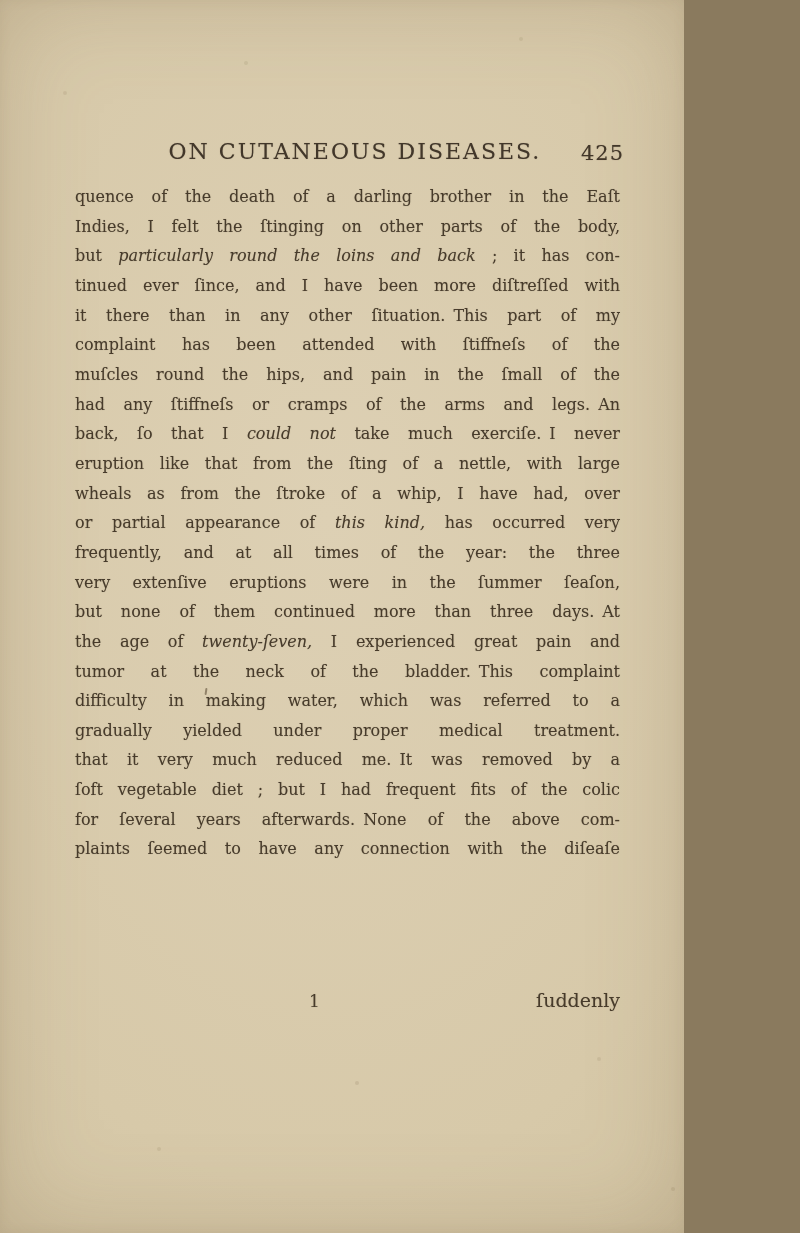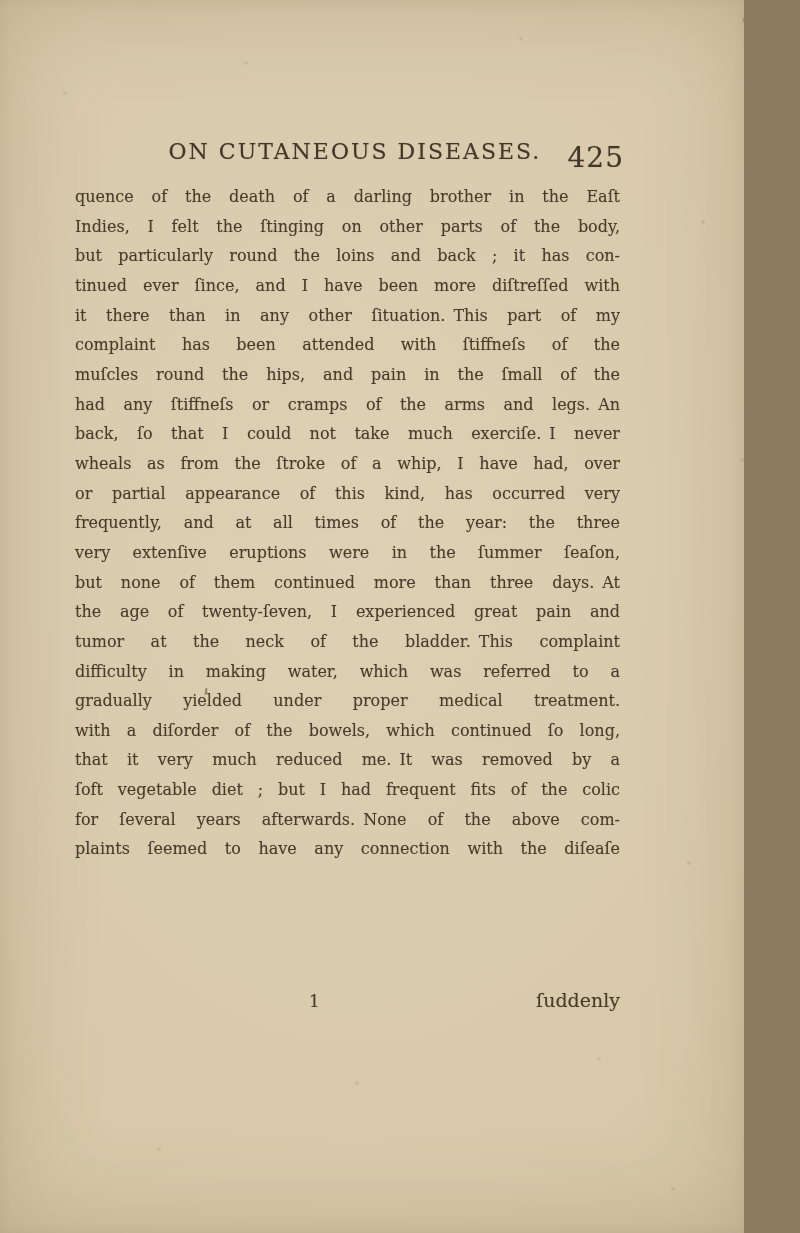--- a/index.html
+++ b/index.html
@@ -1,20 +1,20 @@
 <!DOCTYPE html>
 <html><head>
 <meta charset="utf-8">
 <style>
   html, body { margin: 0; padding: 0; }
   body { width: 800px; height: 1233px; overflow: hidden; background: #8a7a5e; }
 
   .page {
     position: relative;
-    width: 744px;
+    width: 684px;
     height: 1233px;
     background:
       radial-gradient(125% 105% at 48% 42%, #ddd0b4 0%, #d7c9a9 52%, #d0c2a0 82%, #c6b691 100%);
     font-family: "DejaVu Serif", serif;
     color: #473b2b;
     overflow: hidden;
   }
 
   .vignette {
     position: absolute; inset: 0; pointer-events: none;
@@ -32,42 +32,42 @@
     left: 50%; transform: translateX(-48%);
     white-space: nowrap;
     font-size: 22px;
     letter-spacing: 2px;
     color: #42372a;
     text-shadow: 0 0 1px rgba(66,55,42,.35);
   }
   .page-number {
     position: absolute;
     right: -4px; top: 2px;
-    font-size: 28px;
+    font-size: 21px;
     letter-spacing: 1px;
     color: #42372a;
     text-shadow: 0 0 1px rgba(66,55,42,.35);
   }
 
   
   .body {
     position: absolute;
     left: 75px; top: 182px;
     width: 545px;
   }
   .line {
     font-size: 16px;
     line-height: 29.65px;
     text-align: justify;
     text-align-last: justify;
     white-space: normal;
     color: #473b2b;
     text-shadow: 0 0 1px rgba(71,59,43,.30);
   }
-  .line .it { }
+  .line .it { font-style: italic; }
 
   
   .footer-line {
     position: absolute;
     left: 75px; top: 986px;
     width: 545px; height: 30px;
     font-size: 19px;
     line-height: 29.65px;
     color: #473b2b;
     text-shadow: 0 0 1px rgba(71,59,43,.30);
@@ -125,30 +125,30 @@
   <div class="body" id="body-lines">
       <div class="line"><span>quence of the death of a darling brother in the Eaſt</span></div>
       <div class="line"><span>Indies, I felt the ſtinging on other parts of the body,</span></div>
       <div class="line"><span>but </span><span class="it">particularly round the loins and back</span><span> ; it has con-</span></div>
       <div class="line"><span>tinued ever ſince, and I have been more diſtreſſed with</span></div>
       <div class="line"><span>it there than in any other ſituation. This part of my</span></div>
       <div class="line"><span>complaint has been attended with ſtiffneſs of the</span></div>
       <div class="line"><span>muſcles round the hips, and pain in the ſmall of the</span></div>
       <div class="line"><span>had any ſtiffneſs or cramps of the arms and legs. An</span></div>
       <div class="line"><span>back, ſo that I </span><span class="it">could not</span><span> take much exerciſe. I never</span></div>
+      <div class="line"><span>eruption like that from the ſting of a nettle, with large</span></div>
       <div class="line"><span>wheals as from the ſtroke of a whip, I have had, over</span></div>
       <div class="line"><span>or partial appearance of </span><span class="it">this kind,</span><span> has occurred very</span></div>
       <div class="line"><span>frequently, and at all times of the year: the three</span></div>
       <div class="line"><span>very extenſive eruptions were in the ſummer ſeaſon,</span></div>
       <div class="line"><span>but none of them continued more than three days. At</span></div>
       <div class="line"><span>the age of </span><span class="it">twenty-ſeven,</span><span> I experienced great pain and</span></div>
       <div class="line"><span>tumor at the neck of the bladder. This complaint</span></div>
       <div class="line"><span>difficulty in making water, which was referred to a</span></div>
       <div class="line"><span>gradually yielded under proper medical treatment.</span></div>
-      <div class="line"><span>with a diſorder of the bowels, which continued ſo long,</span></div>
       <div class="line"><span>that it very much reduced me. It was removed by a</span></div>
       <div class="line"><span>ſoft vegetable diet ; but I had frequent fits of the colic</span></div>
       <div class="line"><span>for ſeveral years afterwards. None of the above com-</span></div>
       <div class="line"><span>plaints ſeemed to have any connection with the diſeaſe</span></div>
     </div>
 
   <div class="footer-line">
     <span class="signature">1</span>
     <span class="catchword">ſuddenly</span>
   </div>

